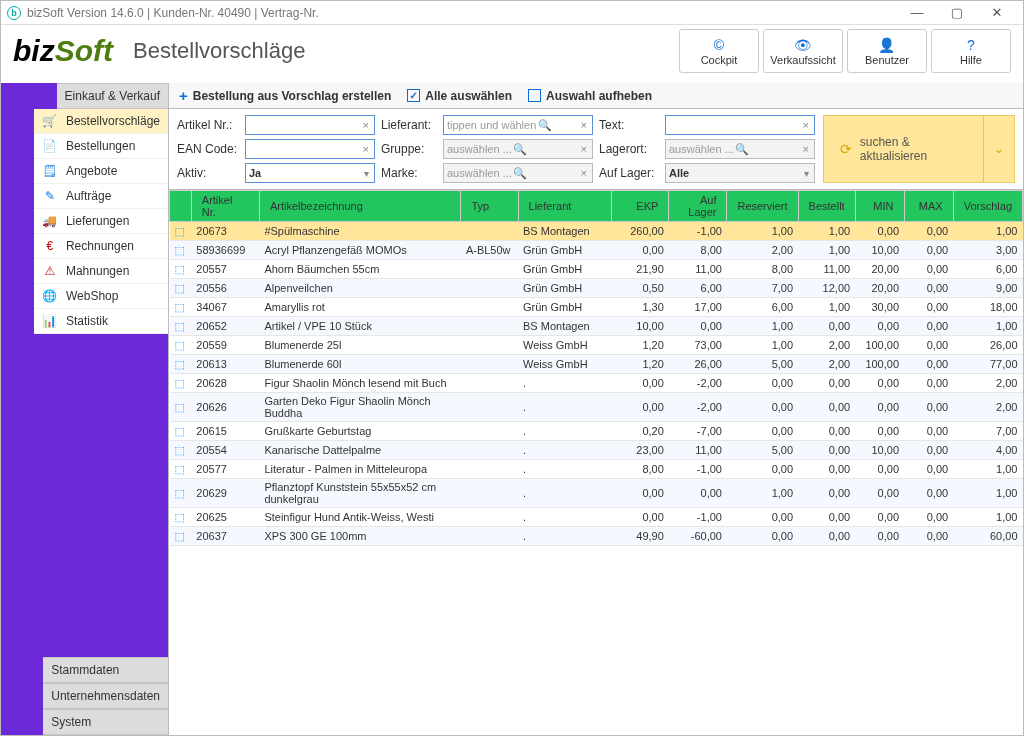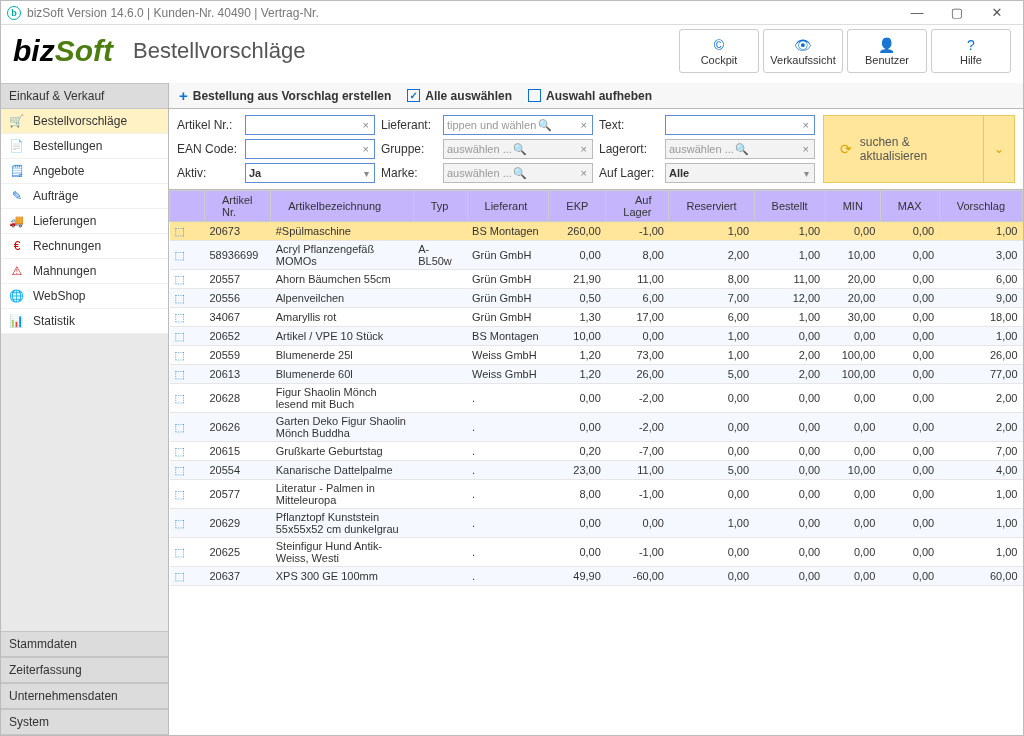--- a/index.html
+++ b/index.html
@@ -20,21 +20,21 @@
 .logo .b2 { color: #4d7c0f; }
 .page-title { font-size: 22px; color: #555; margin-left: 20px; font-weight: 300; }
 .header-buttons { margin-left: auto; display: flex; gap: 4px; }
 .hbtn { width: 80px; height: 44px; border: 1px solid #ccc; border-radius: 3px; display: flex; flex-direction: column; align-items: center; justify-content: center; font-size: 11px; color: #333; background:#fff; }
 .hbtn .hicon { color: #0b6ed6; font-size: 14px; margin-bottom: 1px; }
 
 
 .main { flex: 1; display: flex; min-height: 0; }
 
 
-.sidebar { width: 168px; background: #b91c1c; display: flex; flex-direction: column; border-right: 1px solid #bbb; }
+.sidebar { width: 168px; background: #6d28d9; display: flex; flex-direction: column; border-right: 1px solid #bbb; align-items: flex-end; }
 .side-section { background: #dcdcdc; padding: 5px 8px; font-size: 12px; color: #333; border-top: 1px solid #c5c5c5; border-bottom: 1px solid #c5c5c5; }
 .side-items { background: #fff; }
 .side-item { display: flex; align-items: center; gap: 8px; padding: 5px 8px; font-size: 12px; color: #333; border-bottom: 1px solid #f0f0f0; }
 .side-item.active { background: #fff3c6; }
 .side-item .sicon { width: 16px; text-align: center; }
 .side-spacer { flex: 1; background: #e9e9e9; }
 .side-bottom .side-section { cursor: pointer; }
 
 
 .content { flex: 1; display: flex; flex-direction: column; min-width: 0; }
@@ -55,21 +55,21 @@
 .finput .dd { color:#888; font-size:10px; padding:0 2px;}
 .finput span.val{color:#333;font-weight:bold;}
 .search-box { margin-left: auto; display: flex; align-items: stretch; }
 .search-btn { background: #ffe69b; border: 1px solid #e6c95f; padding: 0 16px; display:flex; align-items:center; gap:8px; font-size:12px; color:#555;}
 .search-btn .refresh{color:#d9a400;font-size:14px;}
 .search-dd { width: 34px; background: #ffe69b; border: 1px solid #e6c95f; border-left:none; display:flex;align-items:center;justify-content:center;color:#d9a400;font-size:12px;}
 
 
 .table-wrap { flex: 1; overflow: auto; }
 table { border-collapse: collapse; width: 100%; font-size: 11px; }
-th { background: #c4b5fd; border: 1px solid #ccc; padding: 3px 17px; text-align: left; font-weight: normal; color:#333; position:sticky; top:0;}
+th { background: #22c55e; border: 1px solid #ccc; padding: 3px 10px; text-align: left; font-weight: normal; color:#333; position:sticky; top:0;}
 th.num, td.num { text-align: right; }
 td { border-bottom: 1px solid #e6e6e6; padding: 2px 5px; height: 19px; }
 tr.sel td { background: #ffe69b; }
 tr:nth-child(even):not(.sel) td { background: #f5f9ff; }
 .row-icon { color:#0b6ed6; font-size:11px;}
 col.c0{width:22px;} col.c1{width:70px;} col.c2{width:220px;} col.c3{width:60px;} col.c4{width:100px;}
 col.c5{width:60px;} col.c6{width:60px;} col.c7{width:58px;} col.c8{width:50px;} col.c9{width:50px;} col.c10{width:50px;} col.c11{width:56px;}
 </style>
 </head>
 <body>
@@ -148,21 +148,20 @@
             <span>WebShop</span>
           </div>
           <div class="side-item">
             <span class="sicon" style="color:#0b6ed6">📊</span>
             <span>Statistik</span>
           </div>
         </div>
     <div class="side-spacer"></div>
     <div class="side-bottom" id="side-bottom">
           <div class="side-section">Stammdaten</div>
-          <div class="side-section">Zeiterfassung</div>
           <div class="side-section">Unternehmensdaten</div>
           <div class="side-section">System</div>
         </div>
   </div>
 
   <div class="content">
 
     <div class="toolbar">
       <div class="tool">
         <span class="plus">+</span>

